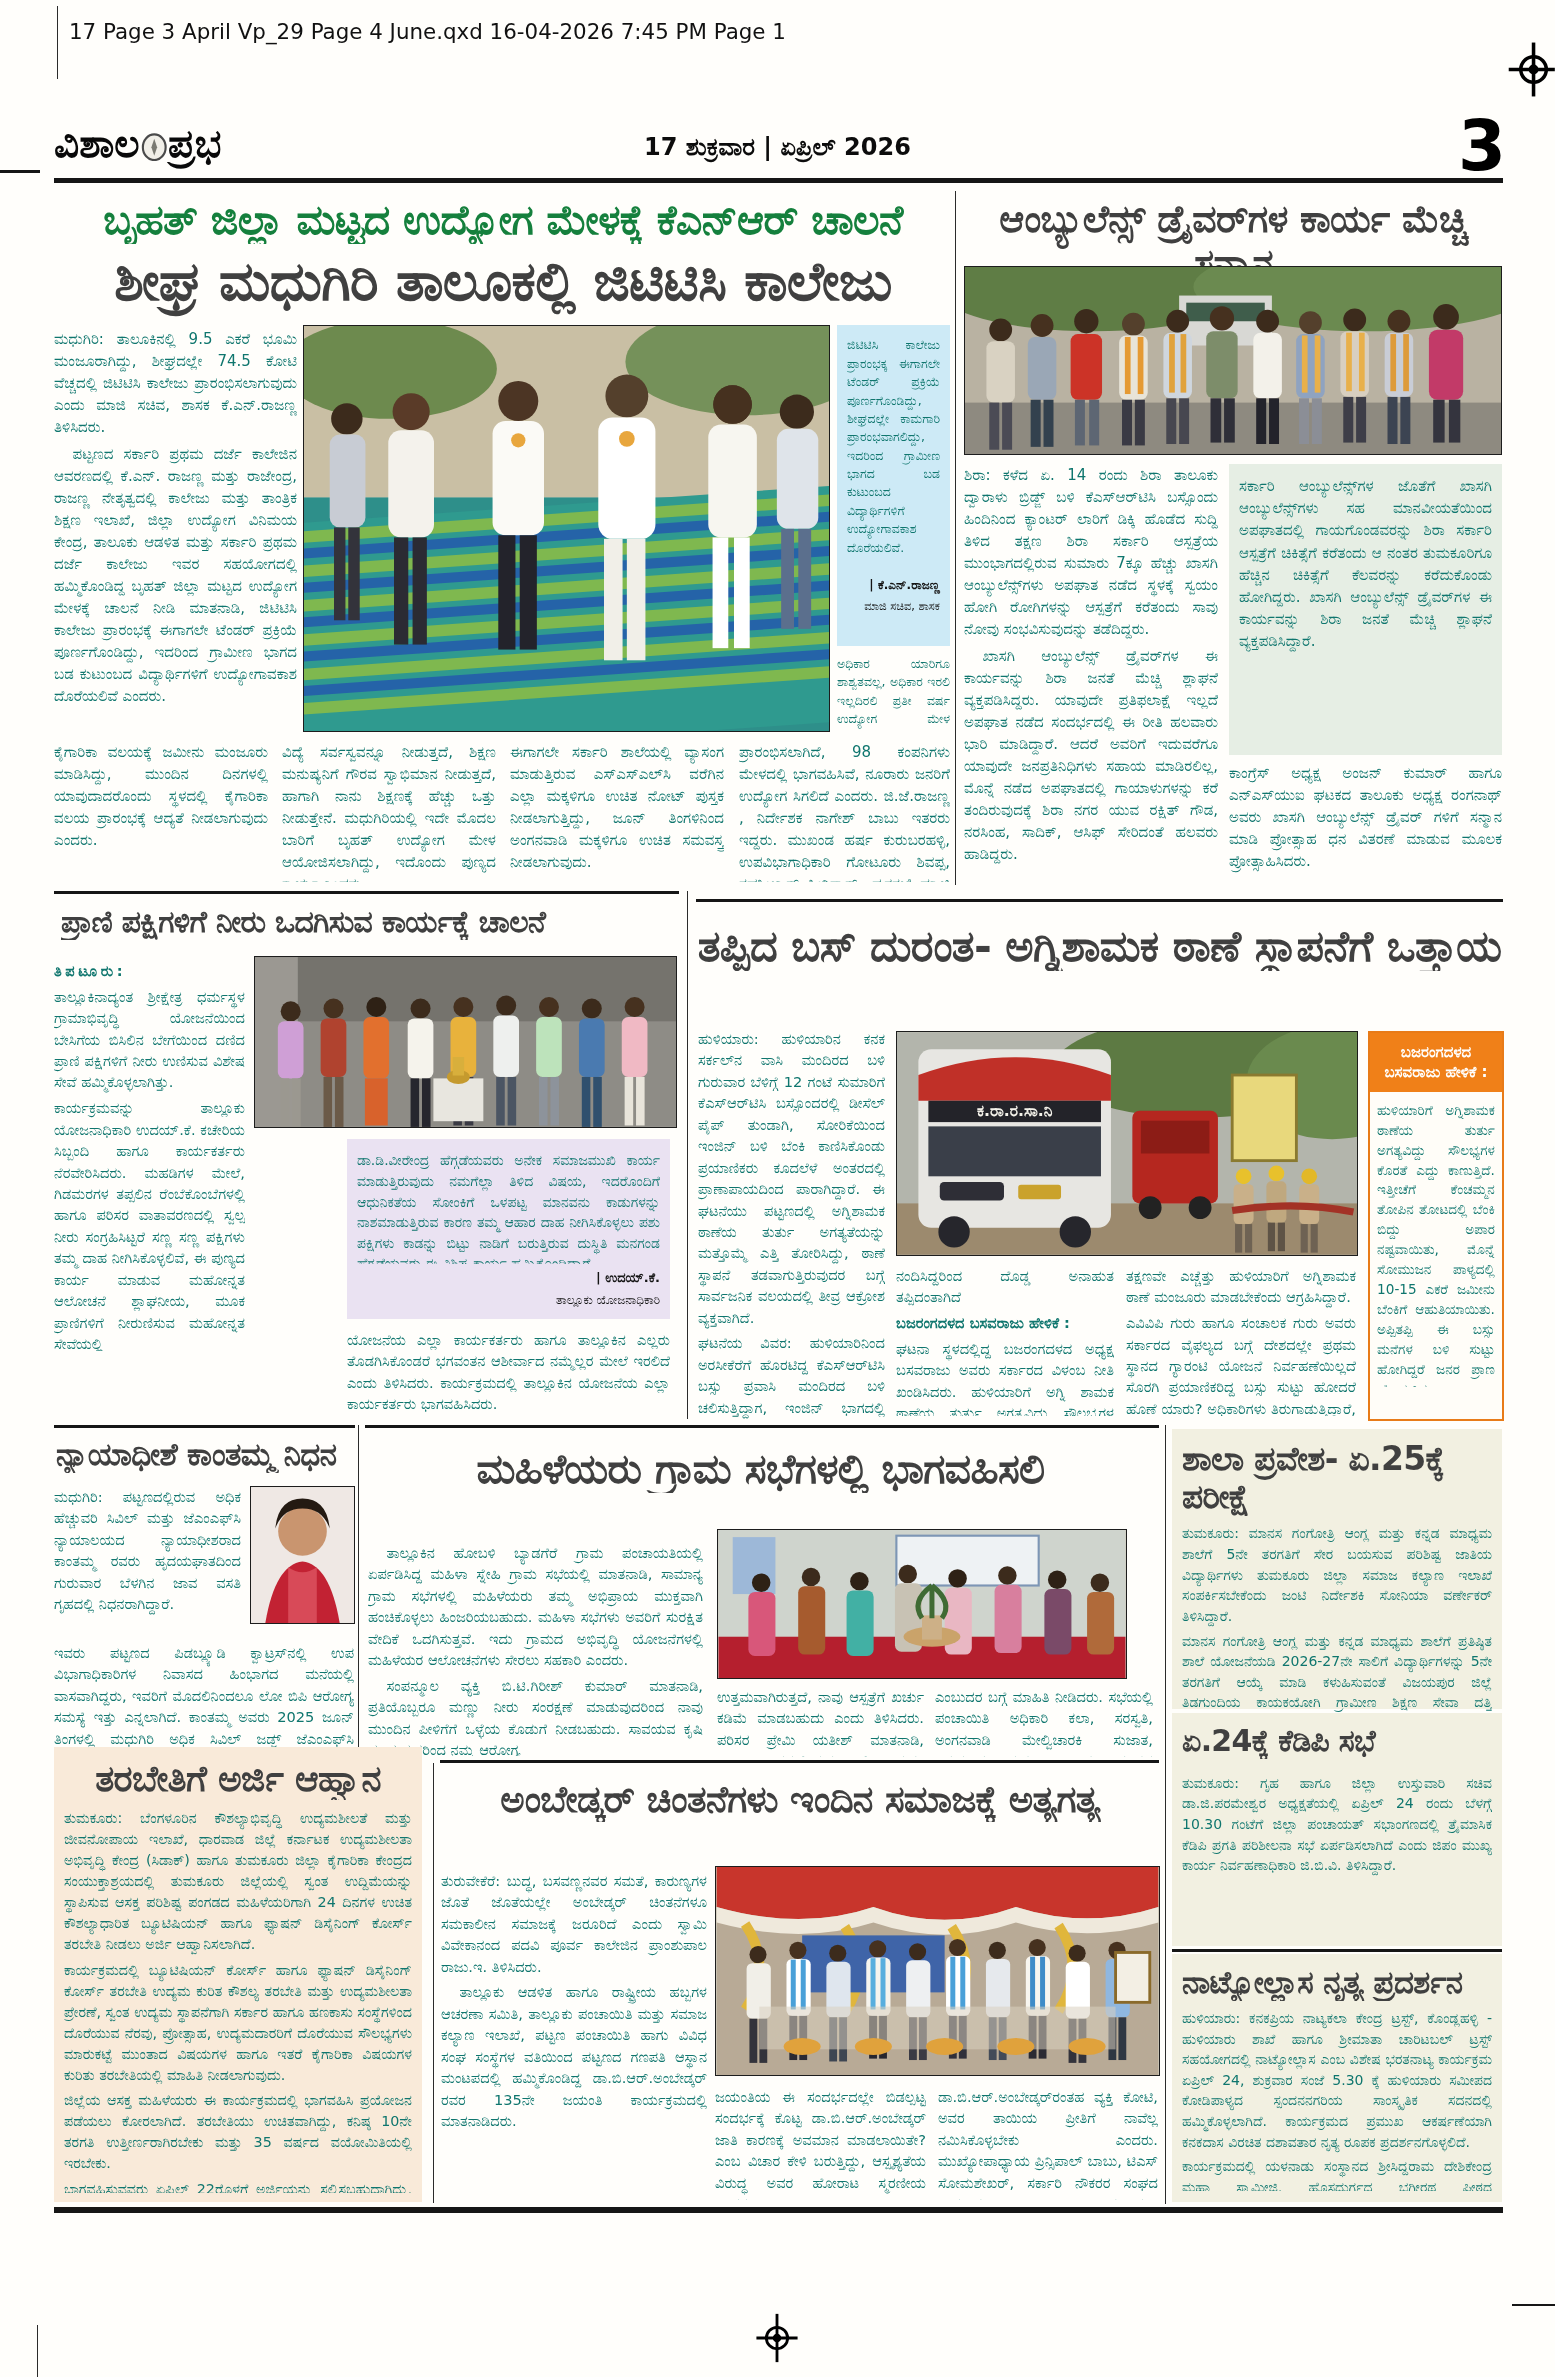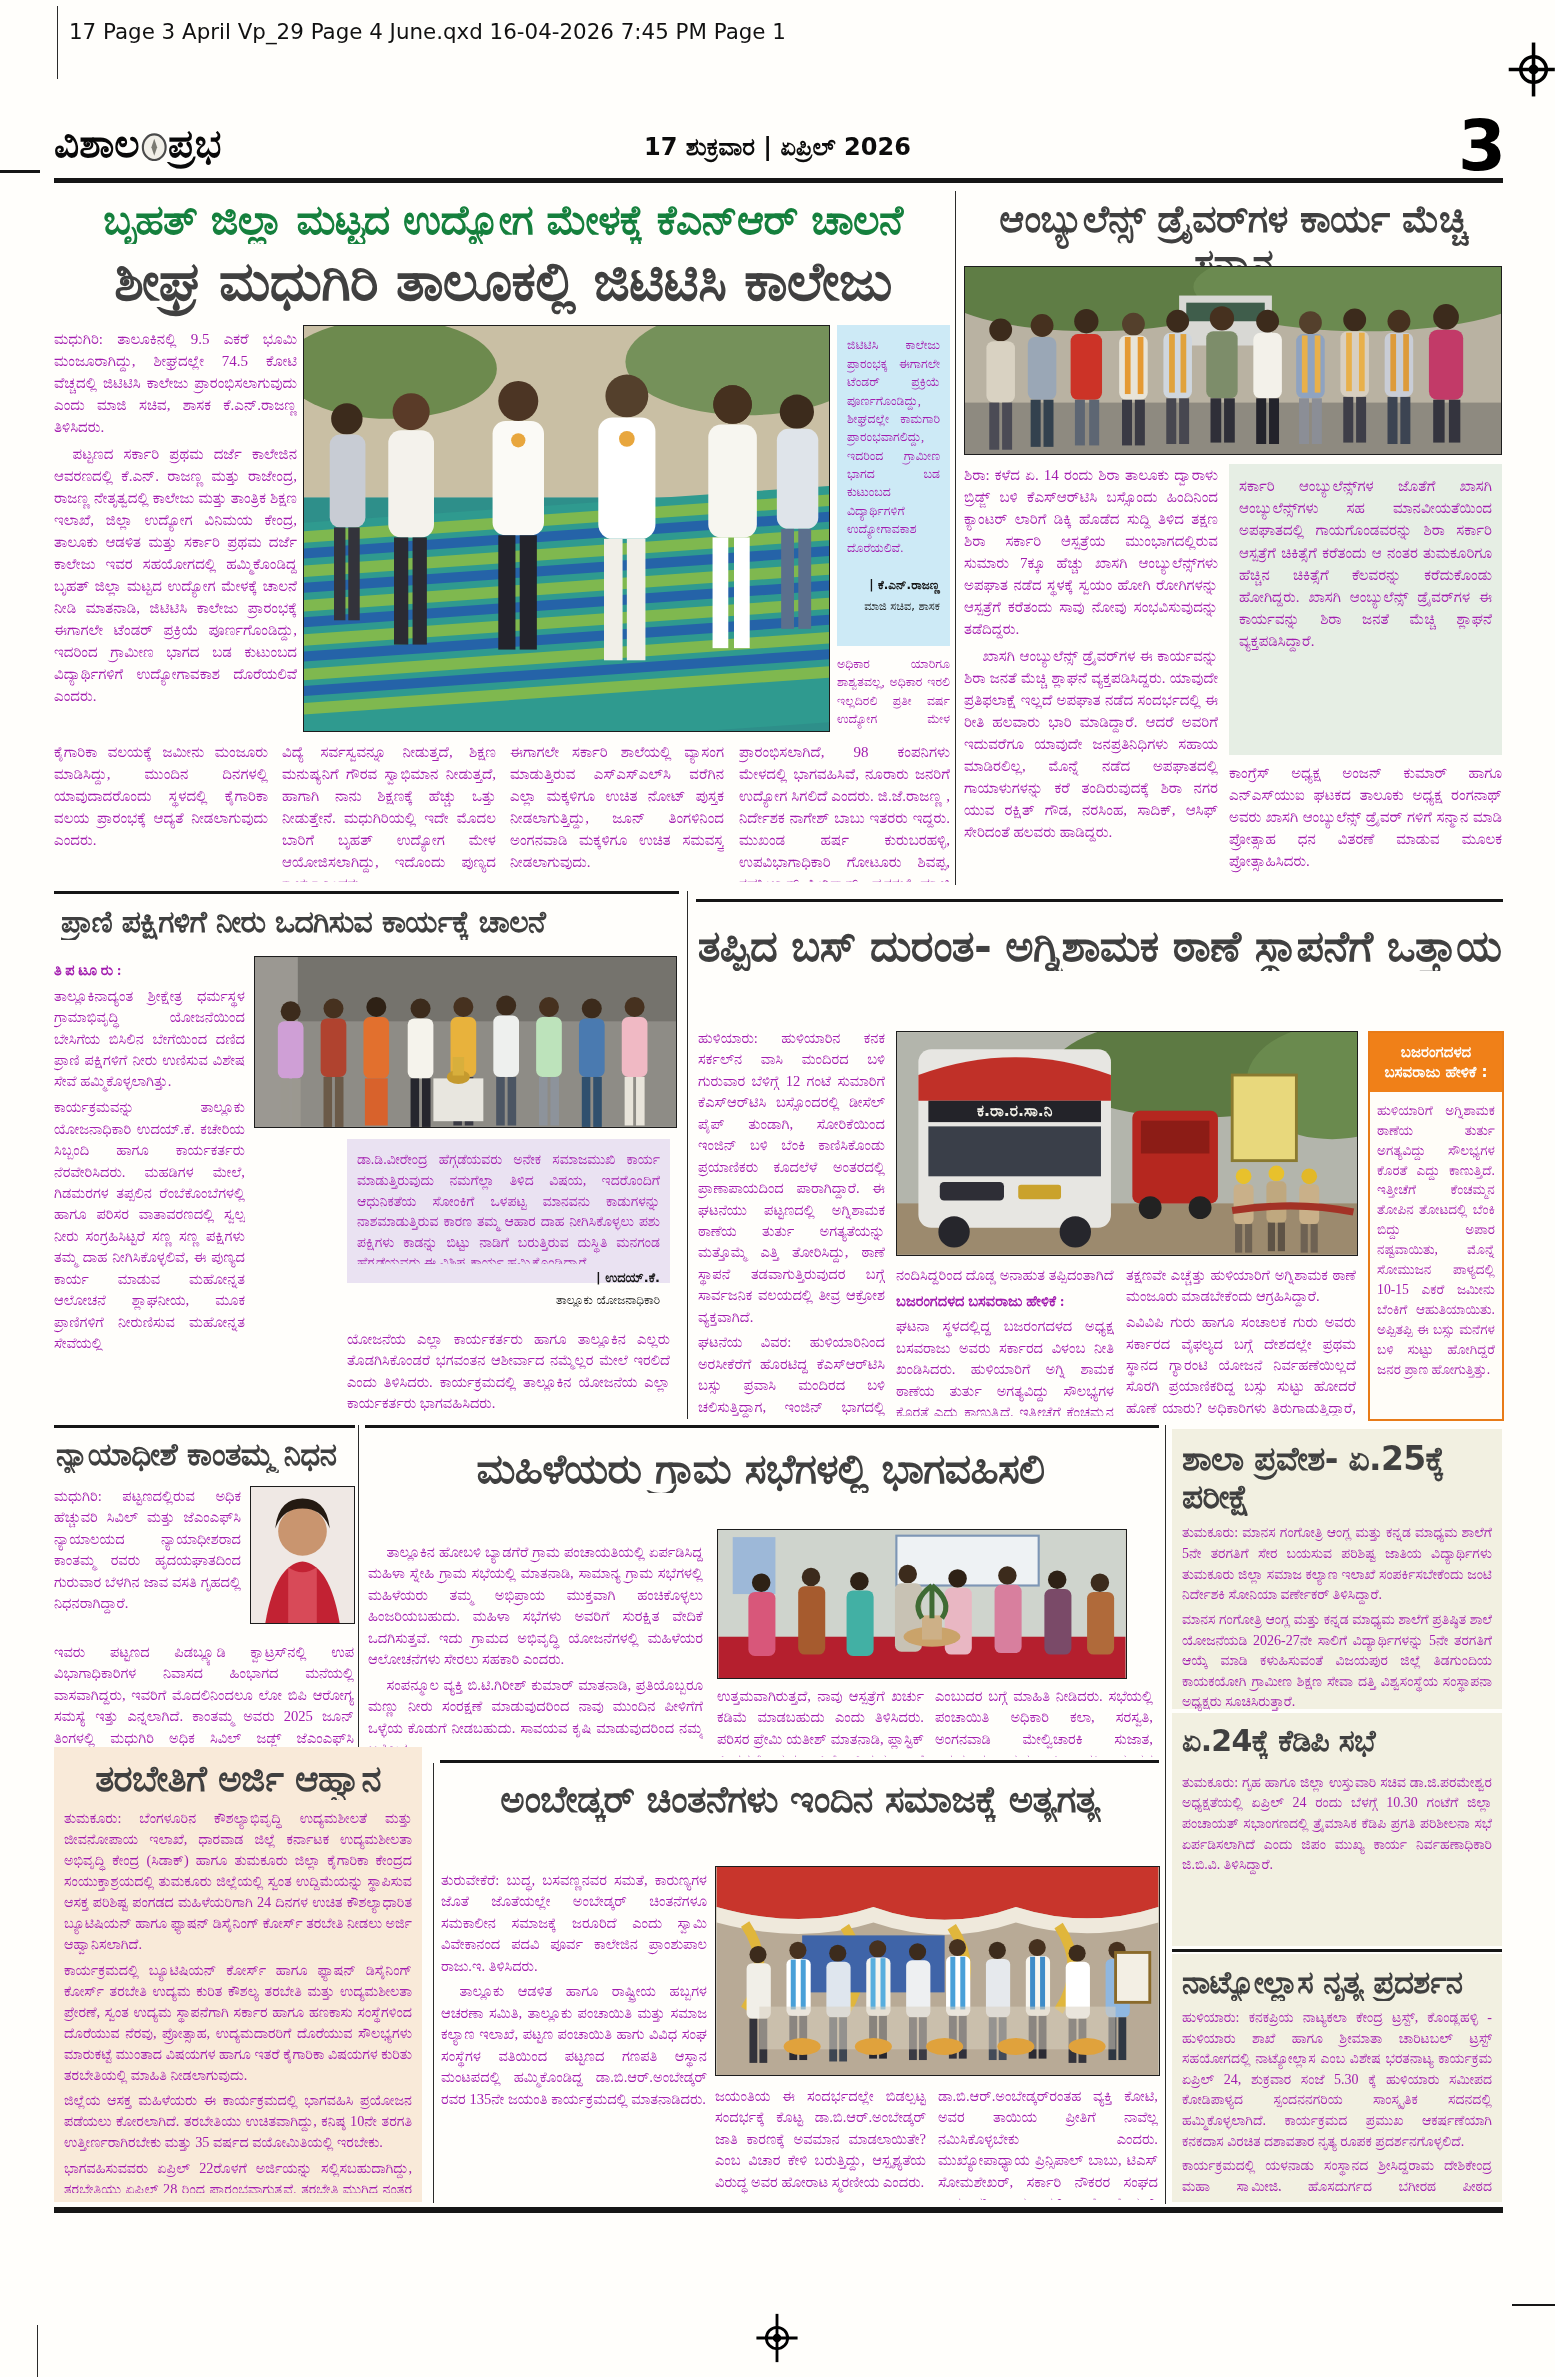--- a/index.html
+++ b/index.html
@@ -1,19 +1,19 @@
 <!DOCTYPE html>
 <html style="font-size:11.4px"><head>
 <meta charset="utf-8">
 <style>
   html,body{margin:0;padding:0;background:#e8e8e8;}
   .page{position:relative;width:1555px;height:2377px;background:#fffefb;
         font-family:"DejaVu Sans","Liberation Sans",sans-serif;color:#151515;overflow:hidden;}
   .abs{position:absolute;}
-  .col{ text-align:justify;overflow:hidden;line-height:1.47;color:#a21caf;font-family:Liberation Serif, serif;}
+  .col{ text-align:justify;overflow:hidden;line-height:1.47;color:#0f766e;}
   .col p{margin:0 0 4.3px 0;text-indent:18.6px;}
   .col p.nofirst{text-indent:0;}
   .hl{font-weight:bold;text-align:center;overflow:hidden;line-height:1.15;color:#404040;letter-spacing:-0.7px;}
   .rule{background:#161616;}
   .vrule{background:#2b2b2b;}
   .photo{border:1.4px solid #1d1d1d;overflow:hidden;background:#cfcabb;}
   .photo svg{display:block;}
   .quote-attrib{text-align:right;font-weight:bold;margin-top:5.7px;line-height:1.3;}
   .boxpad{box-sizing:border-box;padding:11.4px 10px;}
   .dateline{font-weight:bold;}
@@ -305,21 +305,21 @@
               <rect x="2" y="30" width="36" height="84" rx="9" fill="#f0b9c4"></rect>
               <rect x="6" y="114" width="12" height="68" fill="#e8e4da"></rect>
               <rect x="22" y="114" width="12" height="68" fill="#e8e4da"></rect>
             </g>
         </g>
         <rect x="250" y="170" width="70" height="60" fill="#e8e6df"></rect>
         <ellipse cx="285" cy="168" rx="16" ry="10" fill="#c59a2e"></ellipse>
         <rect x="277" y="140" width="16" height="26" fill="#d8af3c"></rect>
       </svg>
     </div>
-    <div class="abs boxpad" style="left:347px;top:1139px;width:323px;height:144px;background:#eae2f2;">
+    <div class="abs boxpad" style="left:347px;top:1139px;width:323px;height:180px;background:#eae2f2;">
       <div class="col" style="font-size:14px;height:114px;">ಡಾ.ಡಿ.ವೀರೇಂದ್ರ ಹೆಗ್ಗಡೆಯವರು ಅನೇಕ ಸಮಾಜಮುಖಿ ಕಾರ್ಯ ಮಾಡುತ್ತಿರುವುದು ನಮಗೆಲ್ಲಾ ತಿಳಿದ ವಿಷಯ, ಇದರೊಂದಿಗೆ ಆಧುನಿಕತೆಯ ಸೋಂಕಿಗೆ ಒಳಪಟ್ಟ ಮಾನವನು ಕಾಡುಗಳನ್ನು ನಾಶಮಾಡುತ್ತಿರುವ ಕಾರಣ ತಮ್ಮ ಆಹಾರ ದಾಹ ನೀಗಿಸಿಕೊಳ್ಳಲು ಪಶು ಪಕ್ಷಿಗಳು ಕಾಡನ್ನು ಬಿಟ್ಟು ನಾಡಿಗೆ ಬರುತ್ತಿರುವ ದುಸ್ಥಿತಿ ಮನಗಂಡ ಹೆಗ್ಗಡೆಯವರು ಈ ವಿಶಿಷ್ಟ ಕಾರ್ಯ ಹಮ್ಮಿಕೊಂಡಿದ್ದಾರೆ.</div>
       <div class="quote-attrib" style="font-size:13px;">| ಉದಯ್.ಕೆ.</div>
       <div class="quote-attrib" style="font-size:12px;font-weight:normal;">ತಾಲ್ಲೂಕು ಯೋಜನಾಧಿಕಾರಿ</div>
     </div>
     <div class="abs col" style="left:347px;top:1329px;width:323px;height:84px;font-size:14.6px;">ಯೋಜನೆಯ ಎಲ್ಲಾ ಕಾರ್ಯಕರ್ತರು ಹಾಗೂ ತಾಲ್ಲೂಕಿನ ಎಲ್ಲರು ತೊಡಗಿಸಿಕೊಂಡರೆ ಭಗವಂತನ ಆಶೀರ್ವಾದ ನಮ್ಮೆಲ್ಲರ ಮೇಲೆ ಇರಲಿದೆ ಎಂದು ತಿಳಿಸಿದರು. ಕಾರ್ಯಕ್ರಮದಲ್ಲಿ ತಾಲ್ಲೂಕಿನ ಯೋಜನೆಯ ಎಲ್ಲಾ ಕಾರ್ಯಕರ್ತರು ಭಾಗವಹಿಸಿದರು.</div>
   </section>
 
   <div class="abs vrule" style="left:687px;top:891px;width:1.4px;height:528px;"></div>
 
   <section>

